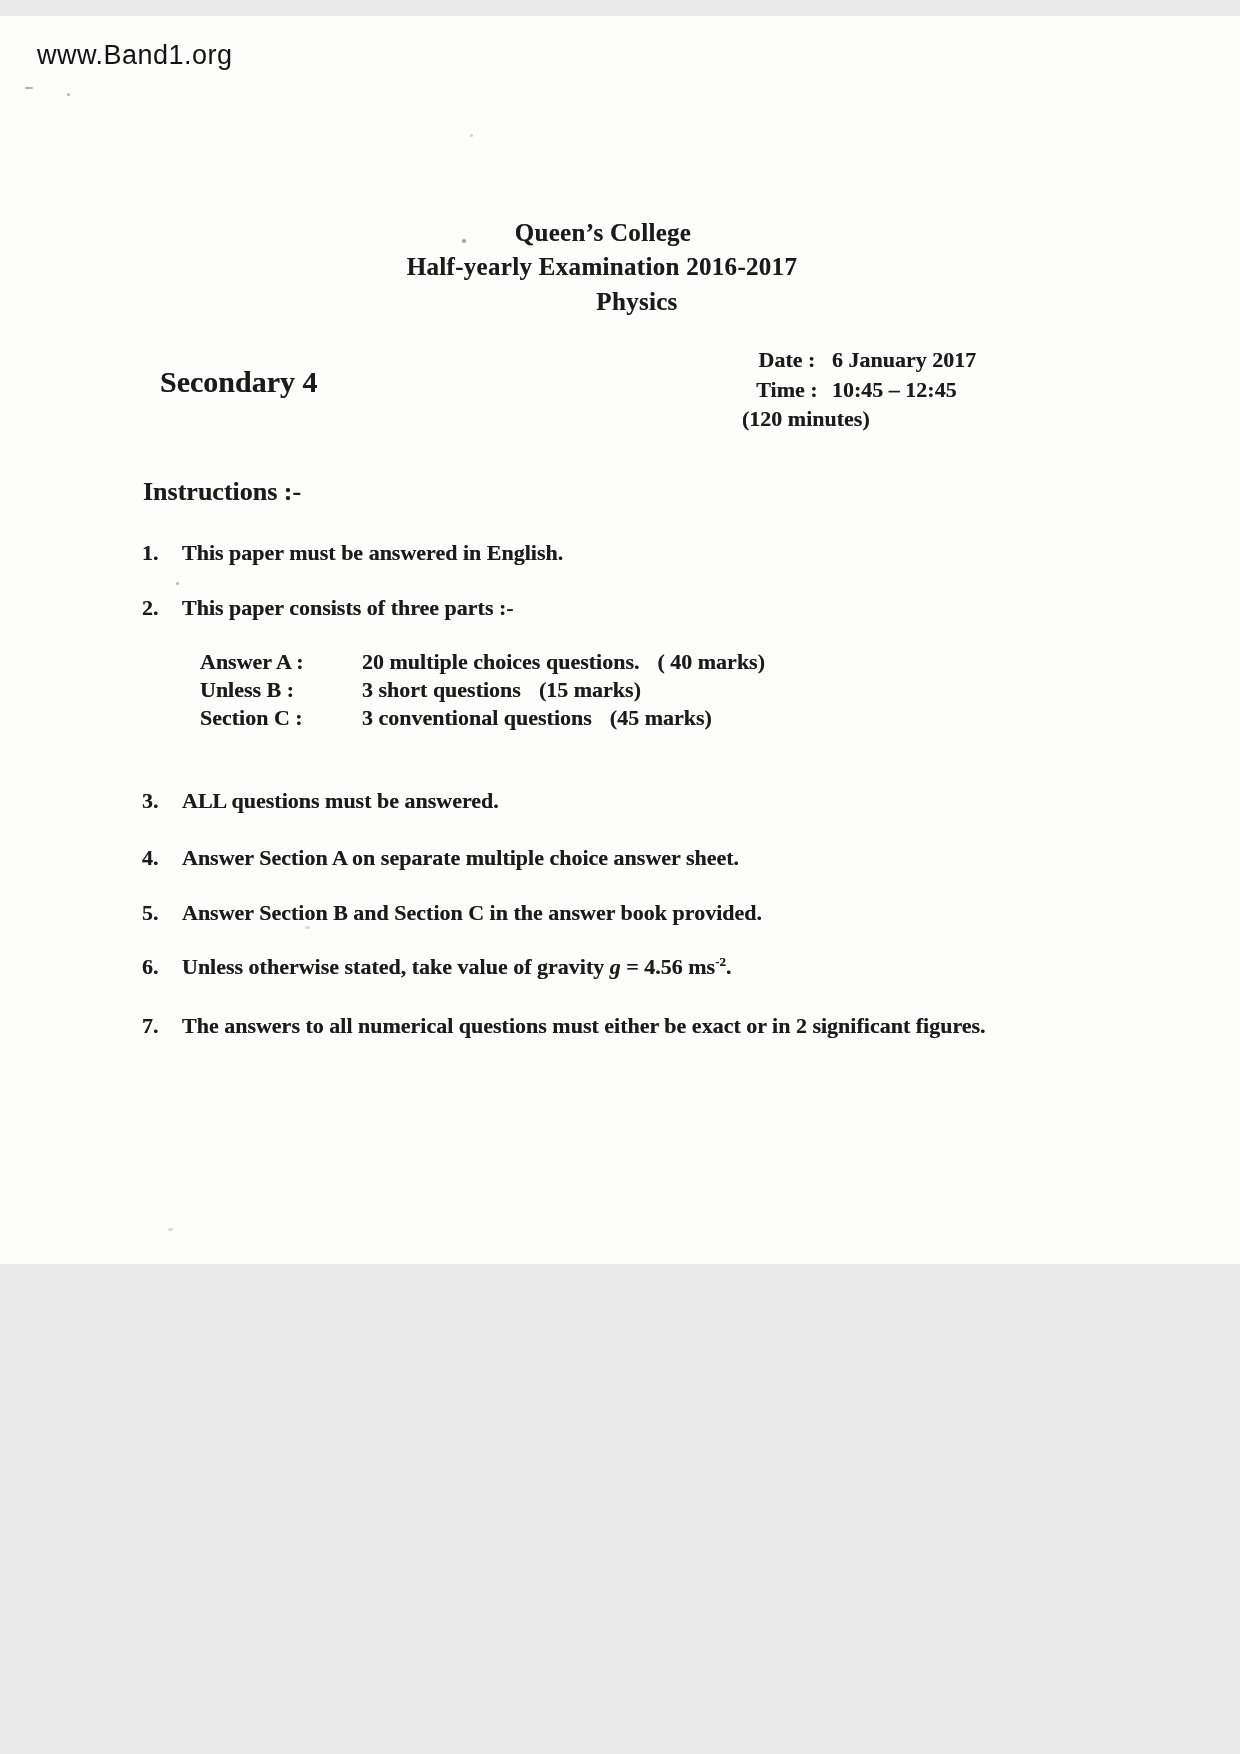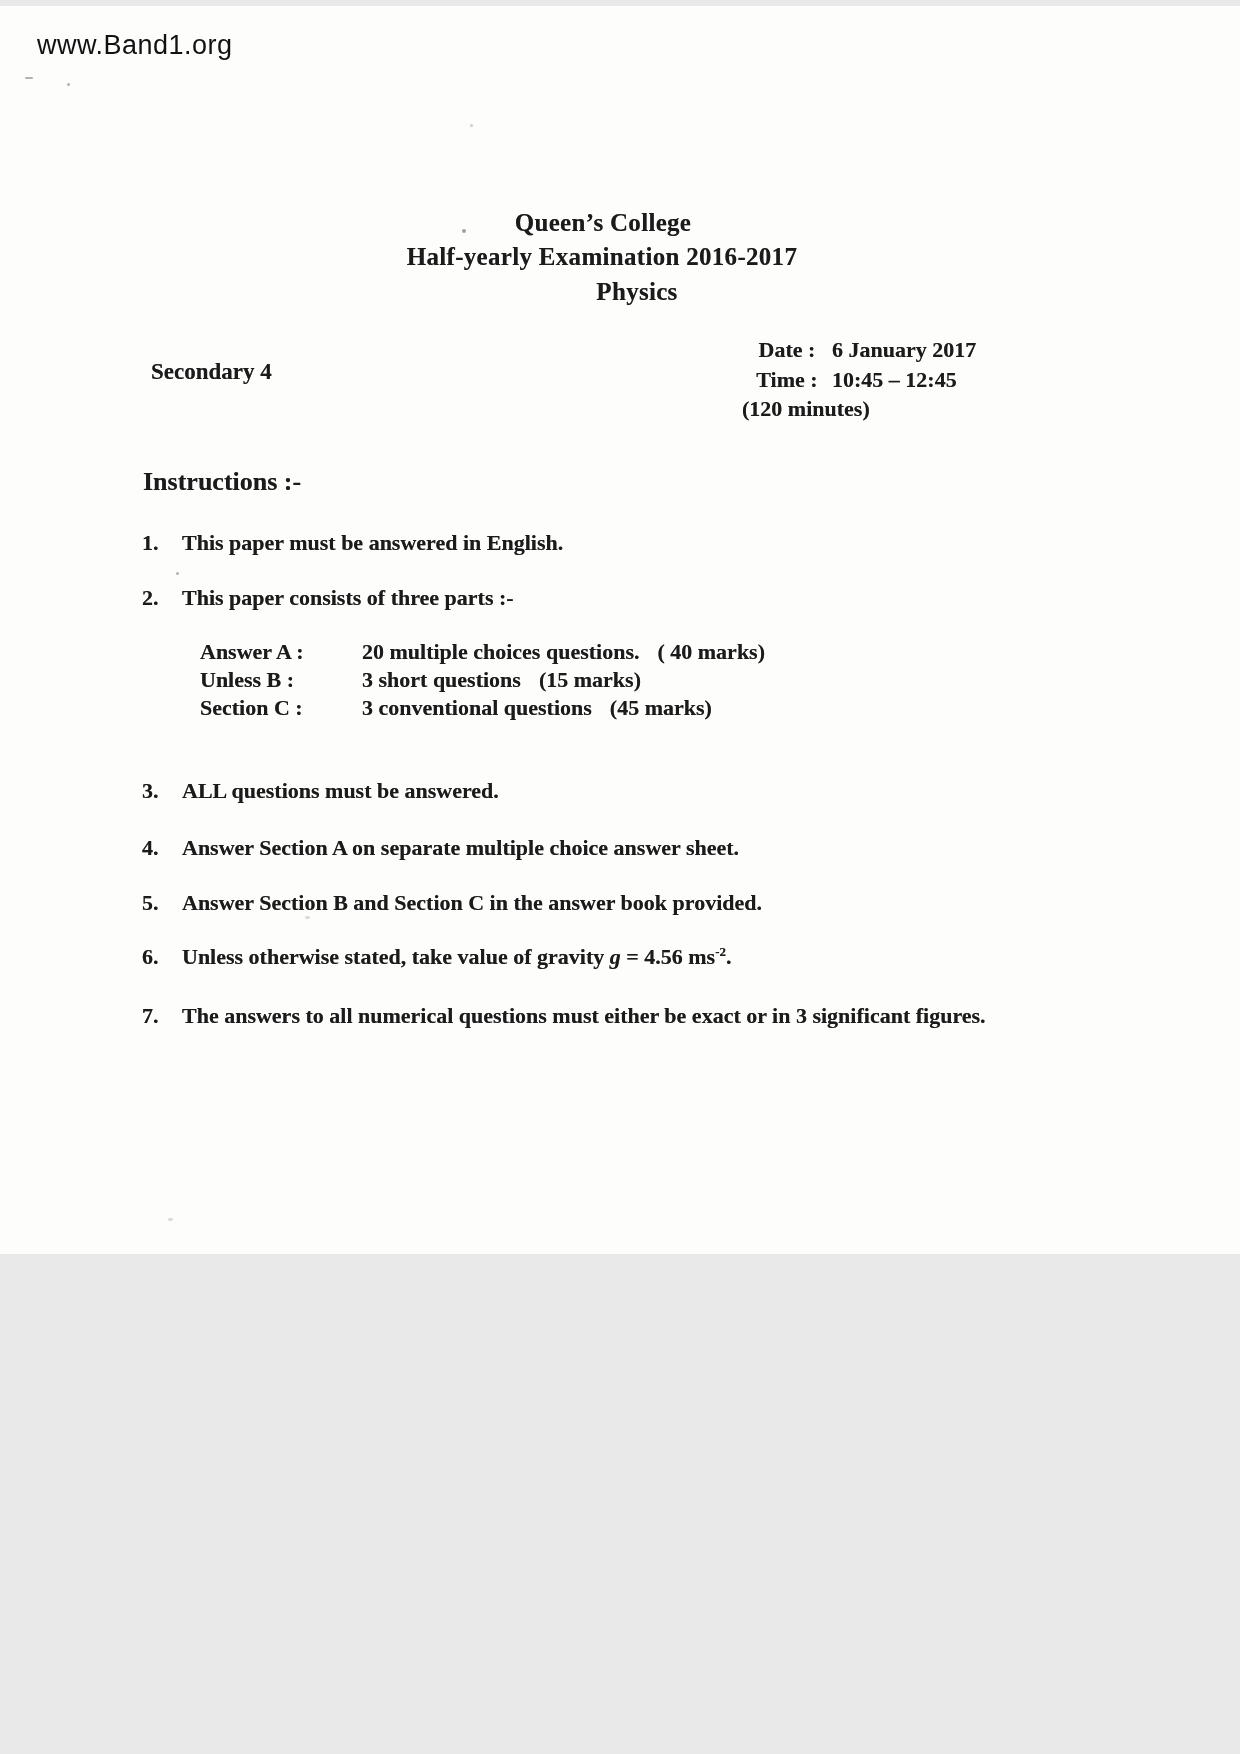--- a/index.html
+++ b/index.html
@@ -1,21 +1,21 @@
 <!DOCTYPE html>
 <html><head>
 <meta charset="utf-8">
 <style>
   * { margin: 0; padding: 0; box-sizing: border-box; }
   html, body { background: #e9e9e9; }
   .page {
     position: relative;
     width: 1240px;
     height: 1248px;
-    margin: 6px auto;
+    margin: 16px auto;
     background: #fdfdfc;
     color: #1b1b1b;
     font-family: "Liberation Serif", "DejaVu Serif", serif;
     font-weight: 700;
     overflow: hidden;
     text-shadow: 0 0 0.5px rgba(20,20,20,0.55);
   }
   .watermark {
     position: absolute;
     left: 37px;
@@ -35,23 +35,23 @@
     font-size: 25px;
     line-height: 34px;
     letter-spacing: 0.3px;
   }
   .title-school  { top: 200px; transform: translateX(-17px); }
   .title-exam    { top: 234px; transform: translateX(-18px); }
   .title-subject { top: 269px; transform: translateX(17px); }
 
   .class-level {
     position: absolute;
-    left: 151px;
+    left: 160px;
     top: 352px;
-    font-size: 23px;
+    font-size: 30px;
     line-height: 28px;
   }
   .meta-block {
     position: absolute;
     left: 742px;
     top: 329px;
     font-size: 22px;
     line-height: 29.5px;
   }
   .meta-row { display: flex; text-align: center; }
@@ -189,16 +189,16 @@
     <span class="txt">Answer Section B and Section C in the answer book provided.</span>
   </div>
 
   <div class="item item-6">
     <span class="num">6.</span>
     <span class="txt"><span>Unless otherwise stated, take value of gravity </span><span class="gvar">g</span><span> = 4.56 ms</span><sup class="exp">-2</sup><span>.</span></span>
   </div>
 
   <div class="item item-7">
     <span class="num">7.</span>
-    <span class="txt">The answers to all numerical questions must either be exact or in 3 significant figures.</span>
+    <span class="txt">The answers to all numerical questions must either be exact or in 2 significant figures.</span>
   </div>
 
 </div>
 
 </body></html>

